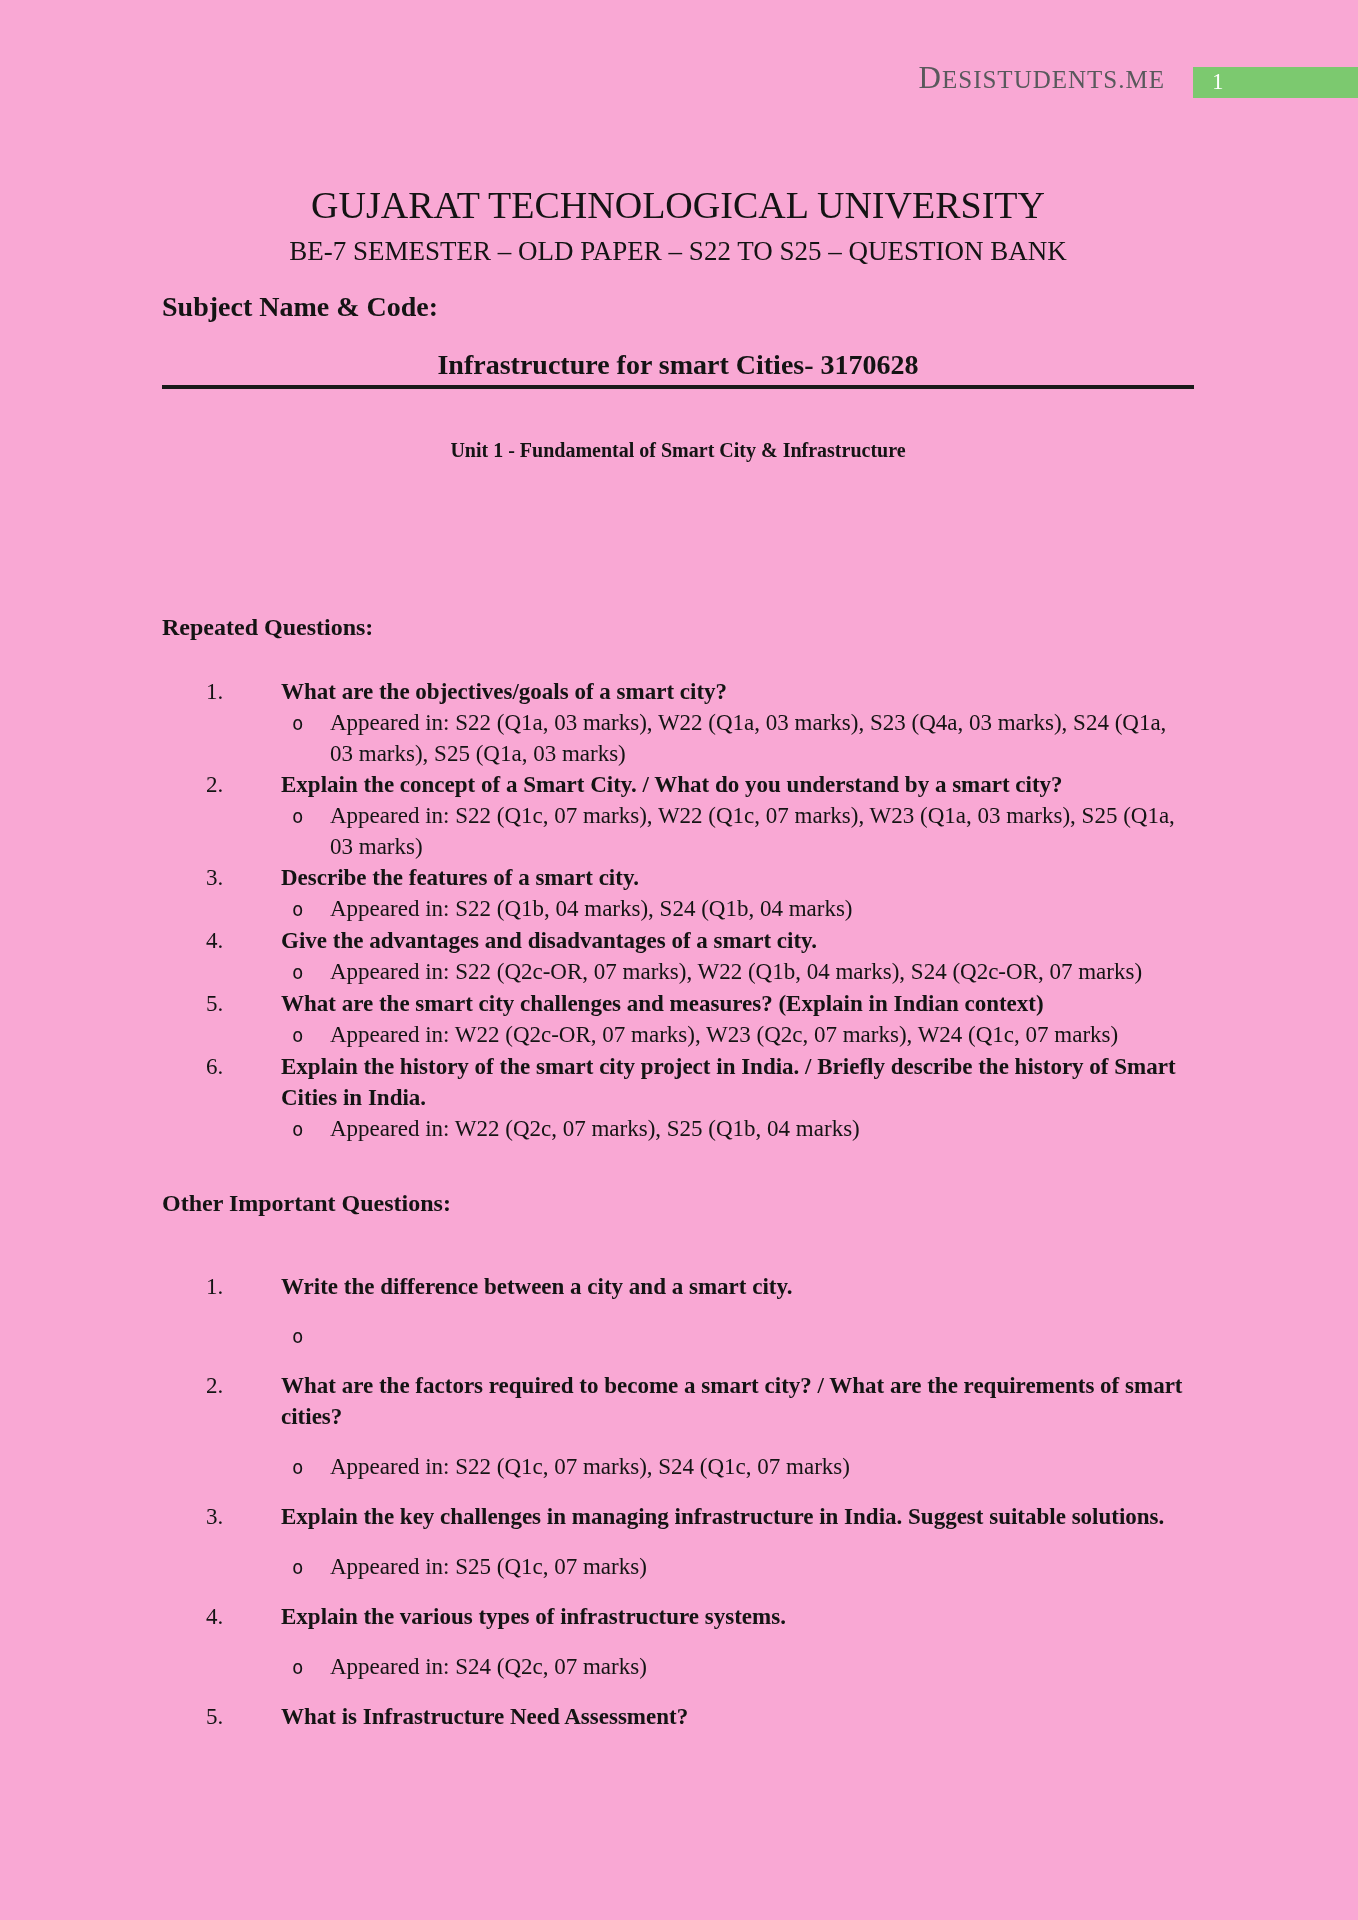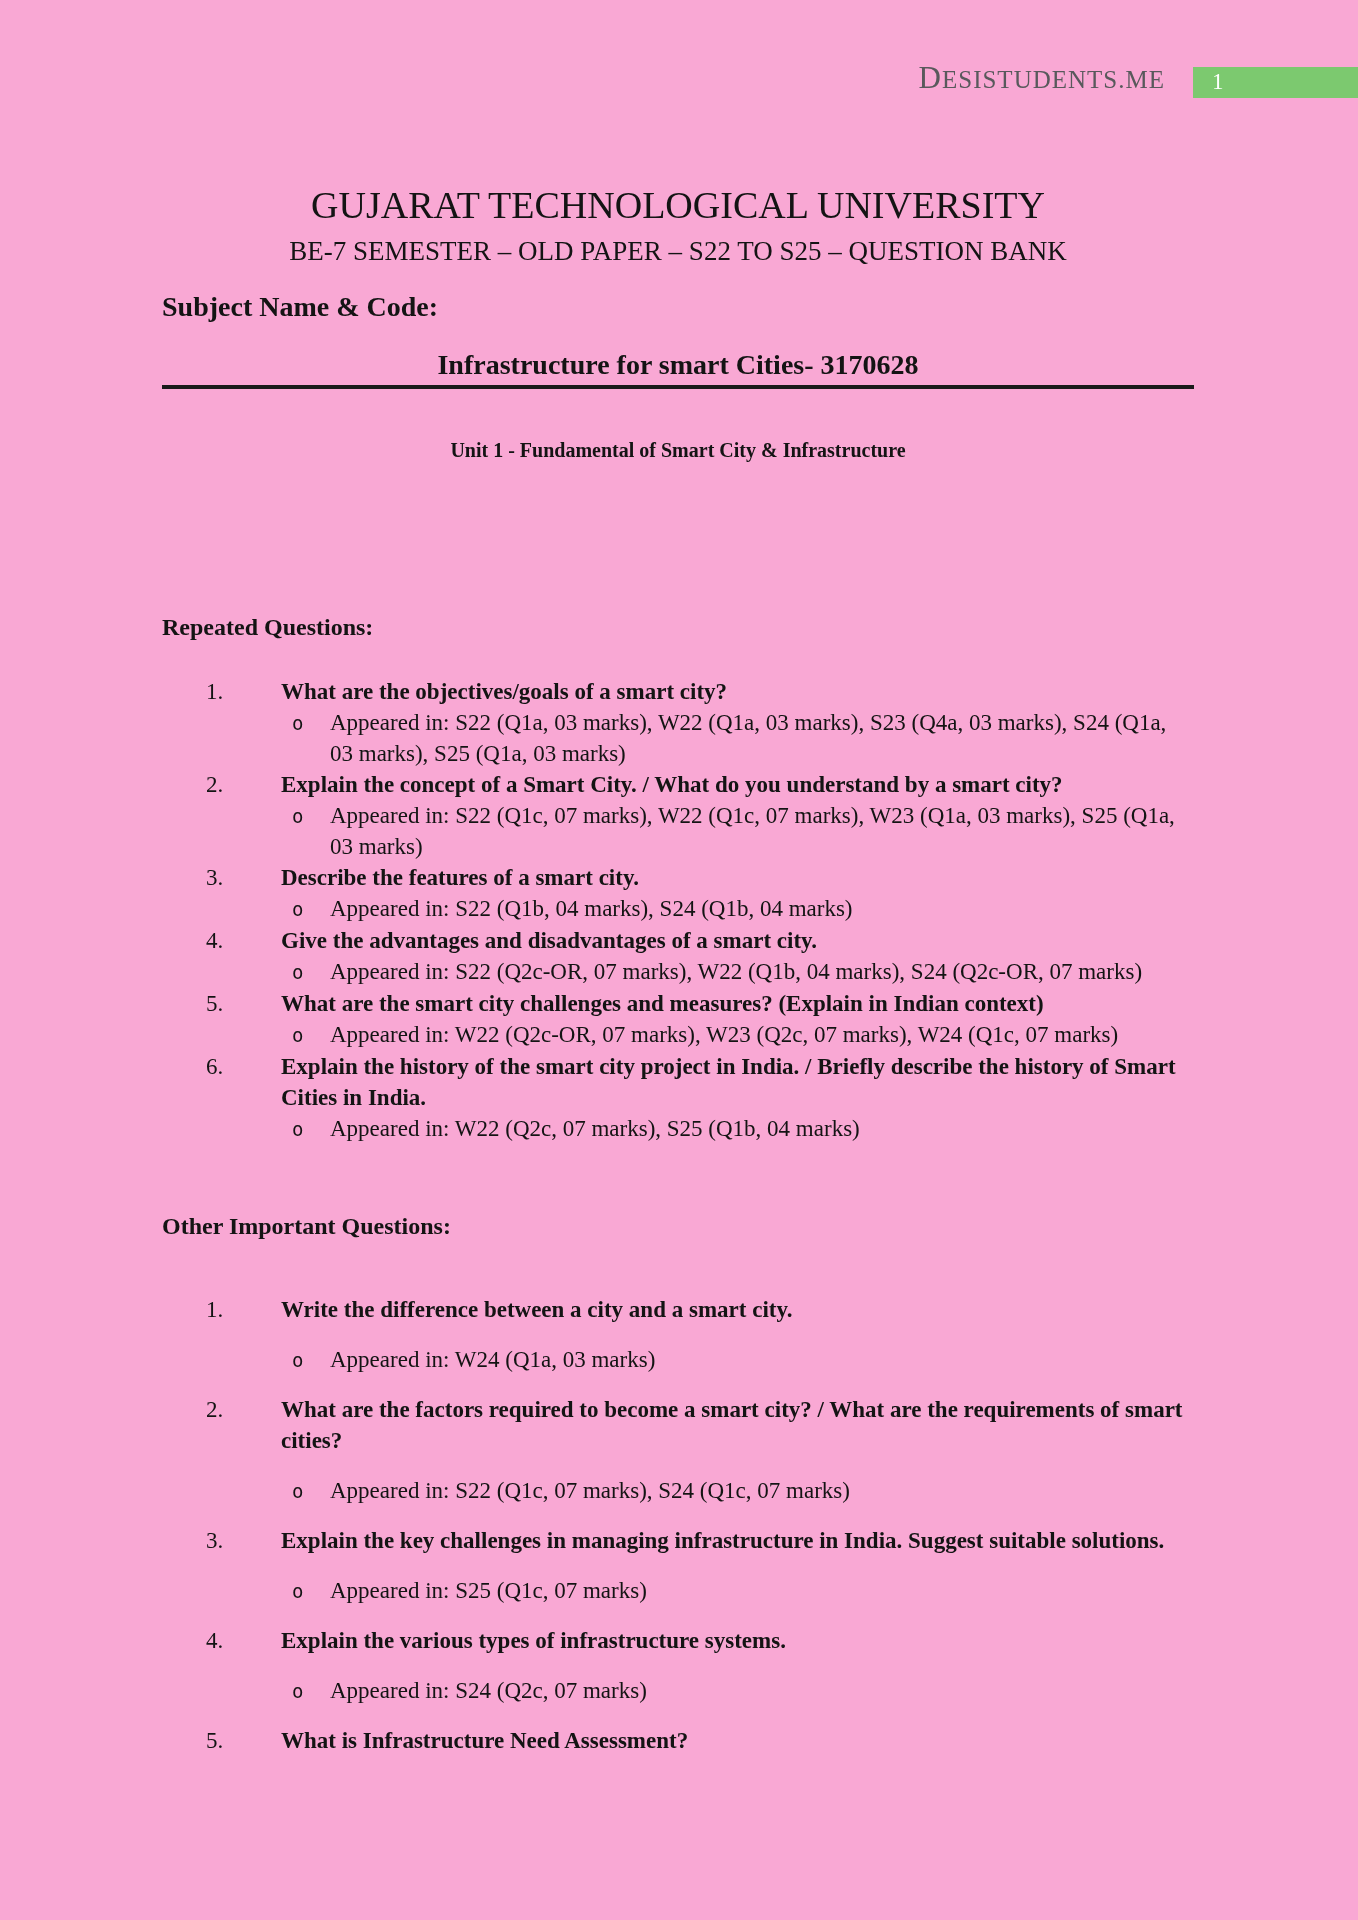--- a/index.html
+++ b/index.html
@@ -42,21 +42,21 @@
   .rule { margin-top:4px; border-top:4px solid #1a1a1a; }
   .unit-title {
     margin:50px 0 0; text-align:center;
     font-size:20px; font-weight:bold;
   }
 
   
   .qsection { font-size:23px; line-height:31px; }
   .sec-heading { margin:0; font-size:24px; font-weight:bold; line-height:31px; }
   .qsection-0 .sec-heading { margin-top:150px; }
-  .qsection-1 .sec-heading { margin-top:66px; }
+  .qsection-1 .sec-heading { margin-top:43px; }
 
   .qlist { list-style:none; margin:0; padding:0; }
   .qsection-0 .qlist { margin-top:33px; }
   .qsection-1 .qlist { margin-top:52px; }
 
   .qline { display:flex; align-items:baseline; }
   .qnum  { flex:0 0 43px; margin-left:44px; font-weight:normal; }
   .qtext { flex:1; font-weight:bold;margin-left:32px; }
 
   .aline { display:flex; align-items:baseline; }
@@ -170,21 +170,20 @@
   <section class="qsection qsection-1">
     <h3 class="sec-heading">Other Important Questions:</h3>
     <ol class="qlist">
   <li class="qitem">
     <div class="qline">
       <span class="qnum">1.</span>
       <span class="qtext">Write the difference between a city and a smart city.</span>
     </div>
     <div class="aline">
       <span class="bullet">o</span>
-      <span class="atext">Appeared in: W24 (Q1a, 03 marks)</span>
     </div>
   </li>
 
   <li class="qitem">
     <div class="qline">
       <span class="qnum">2.</span>
       <span class="qtext">What are the factors required to become a smart city? / What are the requirements of smart cities?</span>
     </div>
     <div class="aline">
       <span class="bullet">o</span>

